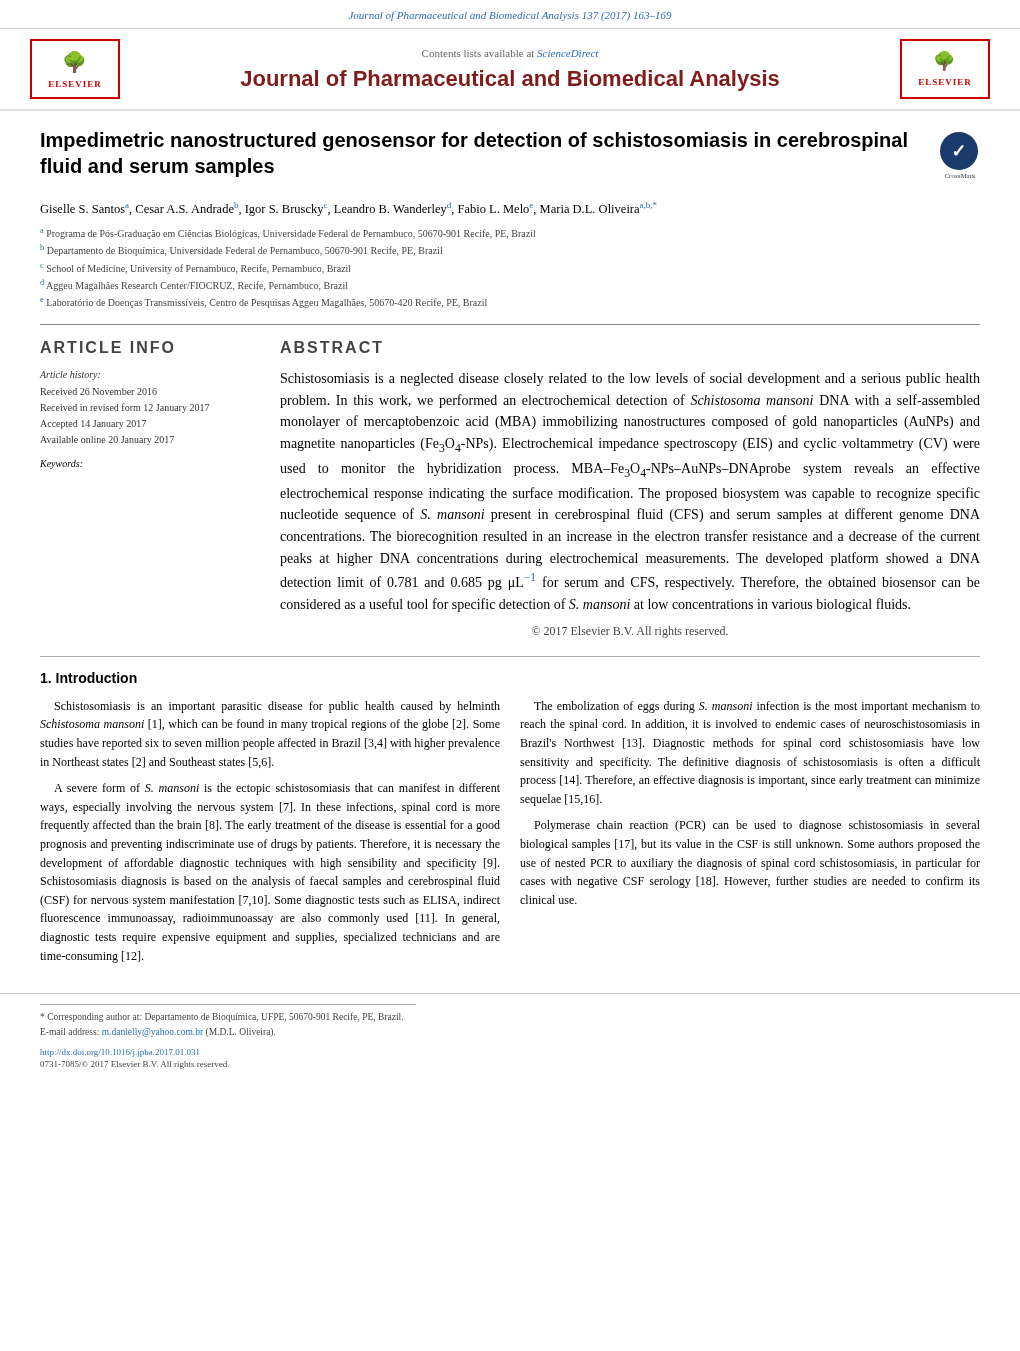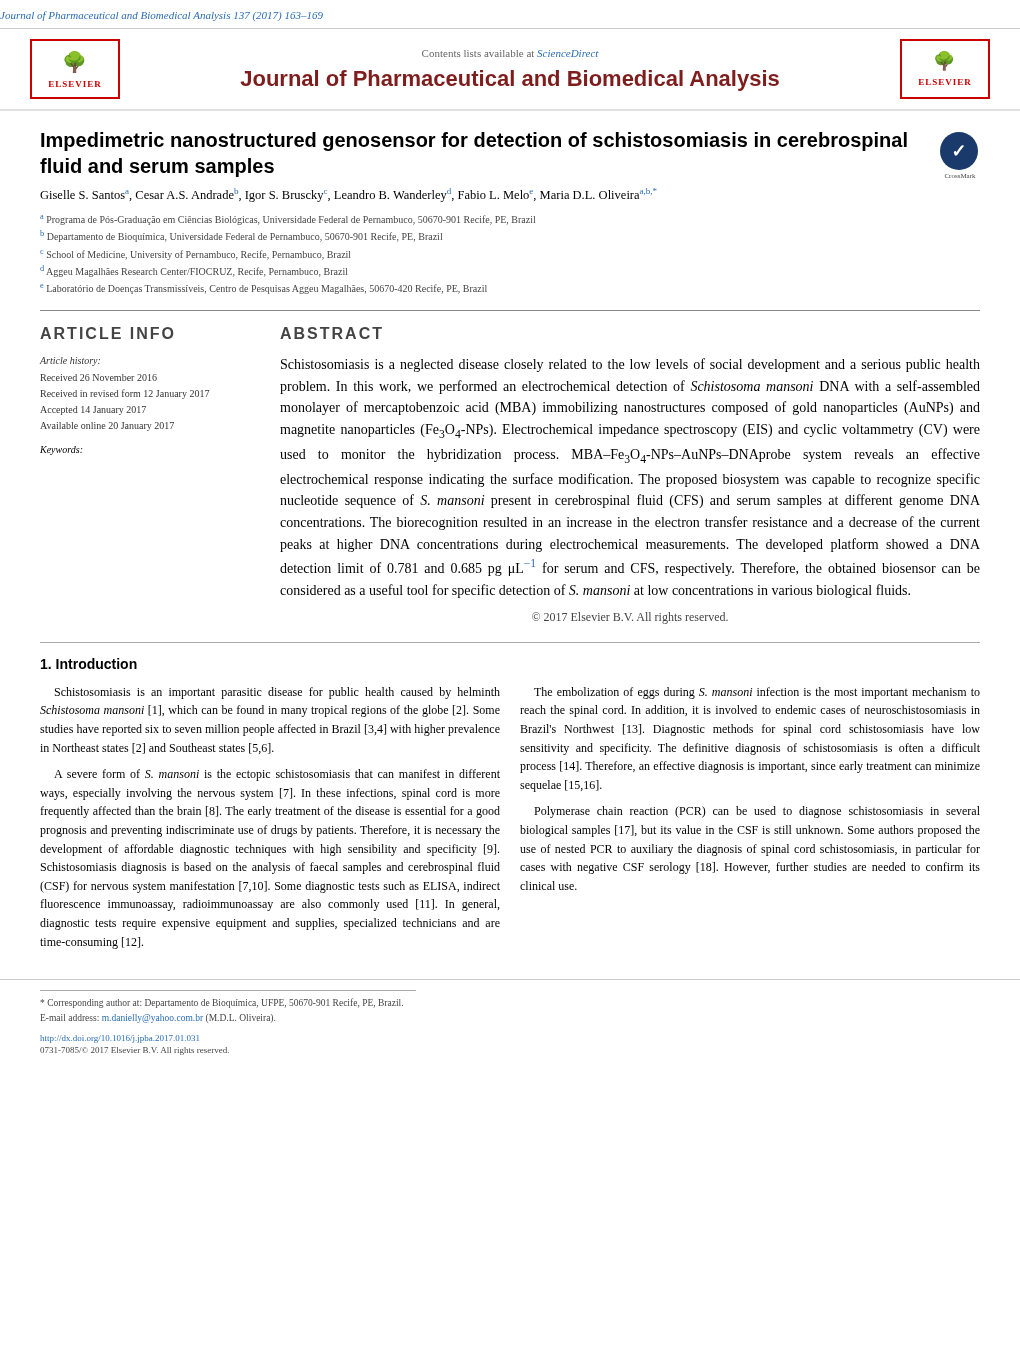--- a/index.html
+++ b/index.html
@@ -14,21 +14,21 @@
     }
     .page-wrapper {
       width: 1020px;
       min-height: 1351px;
       background: #fff;
       padding: 0;
     }
     
     .top-bar {
       background: #fff;
-      text-align: left;
+      text-align: center;
       padding: 6px 0 4px 0;
       border-bottom: 1px solid #ccc;
     }
     .top-bar a, .top-bar span {
       font-size: 11px;
       color: #2a6db5;
       font-style: italic;
     }
     
     .header-section {
@@ -104,21 +104,21 @@
       justify-content: center;
     }
     
     .main-content {
       padding: 16px 40px 20px 40px;
     }
     
     .article-title-section {
       display: flex;
       align-items: flex-start;
-      margin-bottom: 6px;
+      margin-bottom: 20px;
       gap: 14px;
     }
     .article-title-text {
       flex: 1;
     }
     .article-title-text h2 {
       font-size: 20px;
       font-weight: bold;
       color: #000;
       line-height: 1.3;

